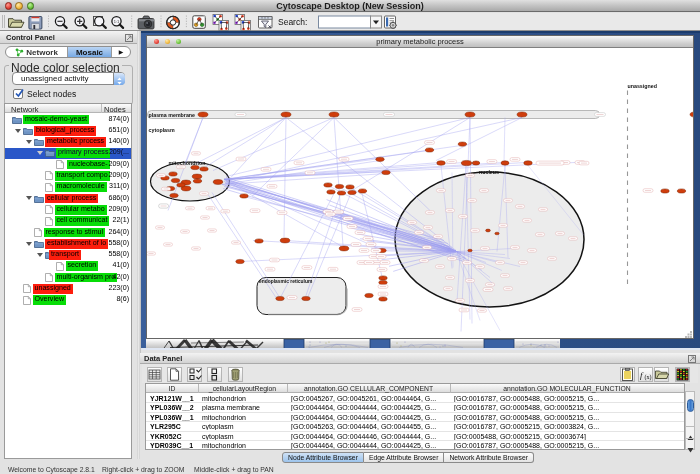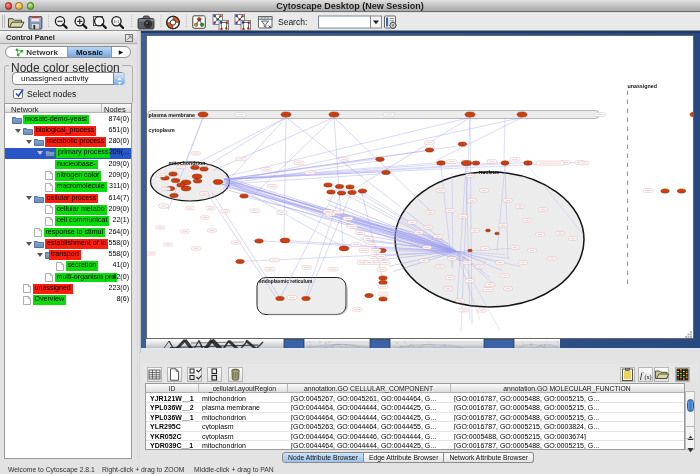--- a/index.html
+++ b/index.html
@@ -225,63 +225,63 @@
         <span class="tlabel rbg" style="left:29.0px">biological_process</span>
         <span class="tnum" style="color:#000">651(0)</span>
       </div>
 <div class="trow" style="top:32.4px;">
         <span class="tri" style="left:21px;"></span>
         <svg width="10" height="8" viewBox="0 0 10 8" style="position:absolute;top:1.8px;left:29.0px">
           <path d="M0.5 7.5 L0.5 1.5 L3.4 1.5 L4.4 2.6 L9.5 2.6 L9.5 7.5 Z" fill="#6e94c4" stroke="#3d5c85" stroke-width="0.8"></path>
           <path d="M0.5 3.8 h9" stroke="#8fb0d8" stroke-width="0.7"></path>
         </svg>
         <span class="tlabel rbg" style="left:40.0px">metabolic process</span>
-        <span class="tnum" style="color:#000">280(0)</span>
+        <span class="tnum" style="color:#000">140(0)</span>
       </div>
 <div class="trow" style="top:43.7px;background:#2a57c8;color:#103;">
         <span class="tri" style="left:32px;border-top-color:#ccc;"></span>
         <svg width="10" height="8" viewBox="0 0 10 8" style="position:absolute;top:1.8px;left:40.0px">
           <path d="M0.5 7.5 L0.5 1.5 L3.4 1.5 L4.4 2.6 L9.5 2.6 L9.5 7.5 Z" fill="#6e94c4" stroke="#3d5c85" stroke-width="0.8"></path>
           <path d="M0.5 3.8 h9" stroke="#8fb0d8" stroke-width="0.7"></path>
         </svg>
         <span class="tlabel gbg" style="left:51.0px">primary process</span>
         <span class="tnum" style="color:#0a0a1a">209(...</span>
       </div>
 <div class="trow" style="top:55.0px;">
         <svg width="8" height="9" viewBox="0 0 8 9" style="position:absolute;top:1.2px;left:51.0px">
           <path d="M0.5 0.5 L5.3 0.5 L7.5 2.7 L7.5 8.5 L0.5 8.5 Z" fill="#fff" stroke="#9a9a9a" stroke-width="0.8"></path>
           <path d="M5.3 0.5 L5.3 2.7 L7.5 2.7" fill="none" stroke="#9a9a9a" stroke-width="0.8"></path>
         </svg>
-        <span class="tlabel gbg" style="left:50px">nucleobase-</span>
+        <span class="tlabel gbg" style="left:62px">nucleobase-</span>
         <span class="tnum" style="color:#000">209(0)</span>
       </div>
 <div class="trow" style="top:66.3px;">
         <svg width="8" height="9" viewBox="0 0 8 9" style="position:absolute;top:1.2px;left:40.0px">
           <path d="M0.5 0.5 L5.3 0.5 L7.5 2.7 L7.5 8.5 L0.5 8.5 Z" fill="#fff" stroke="#9a9a9a" stroke-width="0.8"></path>
           <path d="M5.3 0.5 L5.3 2.7 L7.5 2.7" fill="none" stroke="#9a9a9a" stroke-width="0.8"></path>
         </svg>
-        <span class="tlabel gbg" style="left:49.5px">nitrogen color</span>
+        <span class="tlabel gbg" style="left:49.5px">transport compo</span>
         <span class="tnum" style="color:#000">209(0)</span>
       </div>
 <div class="trow" style="top:77.6px;">
         <svg width="8" height="9" viewBox="0 0 8 9" style="position:absolute;top:1.2px;left:40.0px">
           <path d="M0.5 0.5 L5.3 0.5 L7.5 2.7 L7.5 8.5 L0.5 8.5 Z" fill="#fff" stroke="#9a9a9a" stroke-width="0.8"></path>
           <path d="M5.3 0.5 L5.3 2.7 L7.5 2.7" fill="none" stroke="#9a9a9a" stroke-width="0.8"></path>
         </svg>
         <span class="tlabel gbg" style="left:49.5px">macromolecule</span>
         <span class="tnum" style="color:#000">311(0)</span>
       </div>
 <div class="trow" style="top:88.9px;">
         <span class="tri" style="left:21px;"></span>
         <svg width="10" height="8" viewBox="0 0 10 8" style="position:absolute;top:1.8px;left:29.0px">
           <path d="M0.5 7.5 L0.5 1.5 L3.4 1.5 L4.4 2.6 L9.5 2.6 L9.5 7.5 Z" fill="#6e94c4" stroke="#3d5c85" stroke-width="0.8"></path>
           <path d="M0.5 3.8 h9" stroke="#8fb0d8" stroke-width="0.7"></path>
         </svg>
         <span class="tlabel rbg" style="left:40.0px">cellular process</span>
-        <span class="tnum" style="color:#000">614(7)</span>
+        <span class="tnum" style="color:#000">686(0)</span>
       </div>
 <div class="trow" style="top:100.2px;">
         <svg width="8" height="9" viewBox="0 0 8 9" style="position:absolute;top:1.2px;left:40.0px">
           <path d="M0.5 0.5 L5.3 0.5 L7.5 2.7 L7.5 8.5 L0.5 8.5 Z" fill="#fff" stroke="#9a9a9a" stroke-width="0.8"></path>
           <path d="M5.3 0.5 L5.3 2.7 L7.5 2.7" fill="none" stroke="#9a9a9a" stroke-width="0.8"></path>
         </svg>
         <span class="tlabel gbg" style="left:49.5px">cellular metabo</span>
         <span class="tnum" style="color:#000">209(0)</span>
       </div>
 <div class="trow" style="top:111.5px;">
@@ -347,20 +347,25 @@
           <path d="M0.5 0.5 L5.3 0.5 L7.5 2.7 L7.5 8.5 L0.5 8.5 Z" fill="#fff" stroke="#9a9a9a" stroke-width="0.8"></path>
           <path d="M5.3 0.5 L5.3 2.7 L7.5 2.7" fill="none" stroke="#9a9a9a" stroke-width="0.8"></path>
         </svg>
         <span class="tlabel gbg" style="left:27.5px">Overview</span>
         <span class="tnum" style="color:#000">8(6)</span>
       </div>
     </div>
 </div>
 <div class="abs" id="mdi">
   <div class="abs" id="vwin">
+    <div class="abs" id="vtitle">
+      <div class="tl" style="left:7px;background:radial-gradient(circle at 35% 30%,#ff9a90,#e3443a 60%,#b01e14)"></div>
+      <div class="tl" style="left:18px;background:radial-gradient(circle at 35% 30%,#ffe9a8,#f0b73e 60%,#c28a1a)"></div>
+      <div class="tl" style="left:29px;background:radial-gradient(circle at 35% 30%,#c2f0a0,#6fc63e 60%,#3f8f1c)"></div>
+      primary metabolic process</div>
     <div class="abs" id="vcanvas" style="left:0;top:11.5px;width:546px;height:290px;background:#fff">
         <svg style="display:block" id="netsvg" width="546" height="290" viewBox="147 47.5 546 290">
           <rect x="147.5" y="110" width="452" height="8" rx="4" fill="#ececec" stroke="#a8a8a8" stroke-width="0.8"></rect>
 <ellipse cx="190" cy="181" rx="39.5" ry="19.5" fill="#ededed" stroke="#111" stroke-width="1.2"></ellipse>
 <ellipse cx="489.5" cy="239" rx="94.5" ry="67.5" fill="#ececec" stroke="#131313" stroke-width="1.5"></ellipse>
 <rect x="257" y="277" width="89" height="37" rx="9" fill="#ededed" stroke="#222" stroke-width="1"></rect>
 <path d="M347 288 v17 a9 9 0 0 1 -9 9 h-70" fill="none" stroke="#999" stroke-width="1.4" opacity="0.7"></path>
 <line x1="627.5" y1="90" x2="627.5" y2="288" stroke="#979797" stroke-width="1.1" stroke-dasharray="4.4,4.6"></line>
 <line x1="203.0" y1="117.0" x2="185.0" y2="163.0" stroke="#9d9df0" stroke-width="0.65" opacity="0.6"></line>
 <line x1="286.0" y1="117.0" x2="206.0" y2="166.0" stroke="#9d9df0" stroke-width="0.65" opacity="0.6"></line>
@@ -801,20 +806,24 @@
         <rect x="5" y="0" width="2" height="2"></rect>
         <rect x="2.5" y="2.5" width="2" height="2"></rect>
         <rect x="5" y="2.5" width="2" height="2"></rect>
         <rect x="0" y="5" width="2" height="2"></rect>
         <rect x="2.5" y="5" width="2" height="2"></rect>
         <rect x="5" y="5" width="2" height="2"></rect>
       </g>
     </svg>
 </div>
 <div class="abs" id="dpanel">
+  <div class="abs" id="dpanel-hdr">Data Panel<svg style="position:absolute;right:4px;top:2px" width="8" height="8" viewBox="0 0 8 8">
+        <rect x="0.5" y="0.5" width="7" height="7" fill="none" stroke="#777"></rect>
+        <path d="M2 6 L6 2 M6 2 h-2.6 M6 2 v2.6" stroke="#777" fill="none" stroke-width="0.9"></path>
+      </svg></div>
   <div class="abs" id="dtoolbar">
       <div class="dicon" style="left:4.5px"><svg width="13" height="13" viewBox="0 0 13 13" style="margin:0.5px">
           <rect x="1" y="2" width="11" height="9" fill="#eee" stroke="#444" stroke-width="0.8"></rect>
           <path d="M1 4.5 h11 M1 6.7 h11 M1 8.9 h11 M4.5 2 v9 M8.2 2 v9" stroke="#444" stroke-width="0.7"></path>
         </svg></div>
 <div class="dicon" style="left:24.5px"><svg width="13" height="13" viewBox="0 0 13 13" style="margin:0.5px">
           <path d="M2.5 0.8 L8 0.8 L10.5 3.3 L10.5 12.2 L2.5 12.2 Z" fill="#fff" stroke="#444" stroke-width="0.9"></path>
           <path d="M8 0.8 L8 3.3 L10.5 3.3" fill="none" stroke="#444" stroke-width="0.8"></path>
         </svg></div>
 <div class="dicon" style="left:45.0px"><svg width="13" height="13" viewBox="0 0 13 13" style="margin:0.5px">

